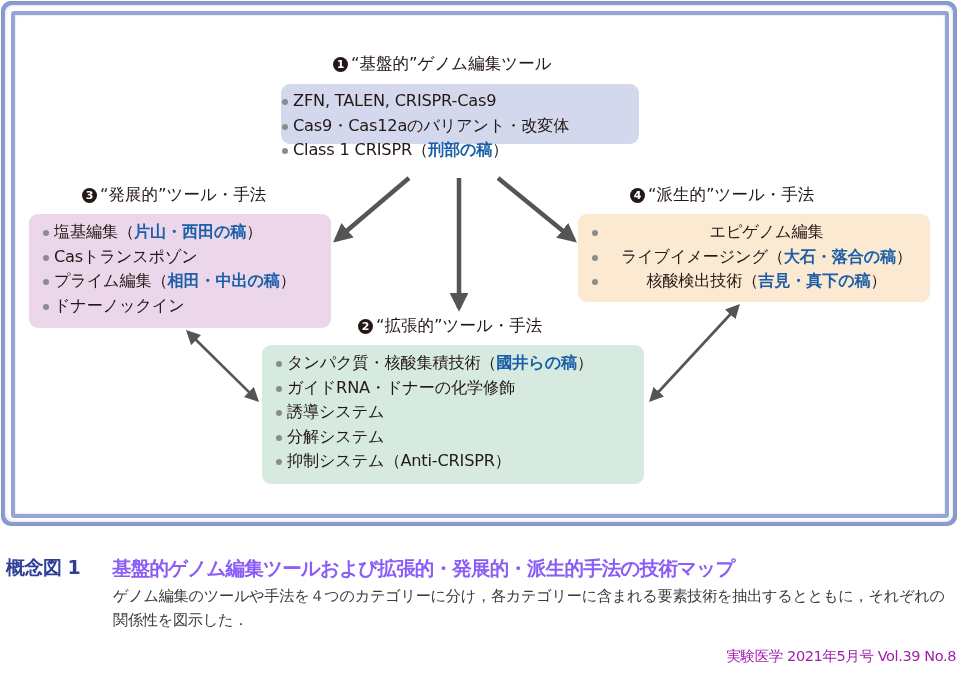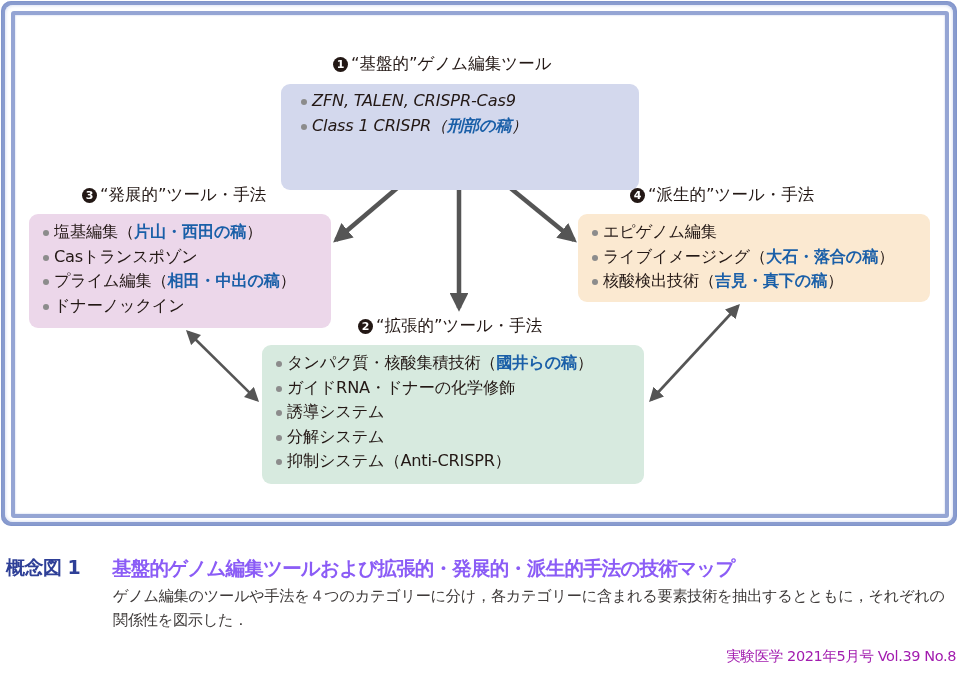--- a/index.html
+++ b/index.html
@@ -31,24 +31,24 @@
     font-size: 16.2px; line-height: 24.6px; letter-spacing: -0.2px;
     white-space: nowrap;
   }
   .box ul { list-style: none; margin: 0; padding: 0; }
   .box li { position: relative; padding-left: 12px; }
   .box li::before {
     content: ""; position: absolute; left: 1px; top: 10px; width: 6px; height: 6px;
     border-radius: 50%; background: #8c8c8c;
   }
   .ref { color: #1a5fa8; font-weight: bold; }
-  .box-1 { left: 281px; top: 84px; width: 358px; height: 106px; background: #d3d8ed; padding: 5px 0 0 19px; font-style: italic; }
+  .box-1 { left: 281px; top: 84px; width: 358px; height: 60px; background: #d3d8ed; padding: 5px 0 0 0; }
   .box-2 { left: 262px; top: 345px; width: 382px; height: 139px; background: #d7eadf; padding: 6px 0 0 13px; }
   .box-3 { left: 29px; top: 214px; width: 302px; height: 114px; background: #ecd7ea; padding: 6px 0 12px 13px; }
-  .box-4 { left: 578px; top: 214px; width: 352px; height: 88px; background: #fbe9d1; padding: 6px 0 0 13px; }
+  .box-4 { left: 578px; top: 214px; width: 352px; height: 88px; background: #fbe9d1; padding: 6px 0 0 13px; text-align: center; }
   .label {
     position: absolute; font-size: 16.5px; line-height: 20px; white-space: nowrap;
     display: flex; align-items: center; gap: 2px;
   }
   .num {
     display: inline-flex; align-items: center; justify-content: center;
     width: 15px; height: 15px; border-radius: 50%; background: #231815; color: #fff;
     font-size: 11px; font-weight: bold; line-height: 15px; margin-right: 1px;
   }
   .label-1 { left: 333px; top: 54px; }
@@ -101,20 +101,21 @@
     <line x1="738" y1="306" x2="651" y2="400" stroke="#555555" stroke-width="2.6" marker-start="url(#ahs)" marker-end="url(#ahs)"></line>
   </svg>
 
   <div class="label label-1">
     <span class="num">1</span>
     <span>“基盤的”ゲノム編集ツール</span>
   </div>
   <div class="box box-1">
     <ul>
       <li><span>ZFN, TALEN, CRISPR-Cas9</span></li>
+      <li><span>Cas9・Cas12aのバリアント・改変体</span></li>
       <li><span>Class 1 CRISPR（</span><span class="ref">刑部の稿</span><span>）</span></li>
     </ul>
   </div>
 
   <div class="label label-2">
     <span class="num">2</span>
     <span>“拡張的”ツール・手法</span>
   </div>
   <div class="box box-2">
     <ul>

